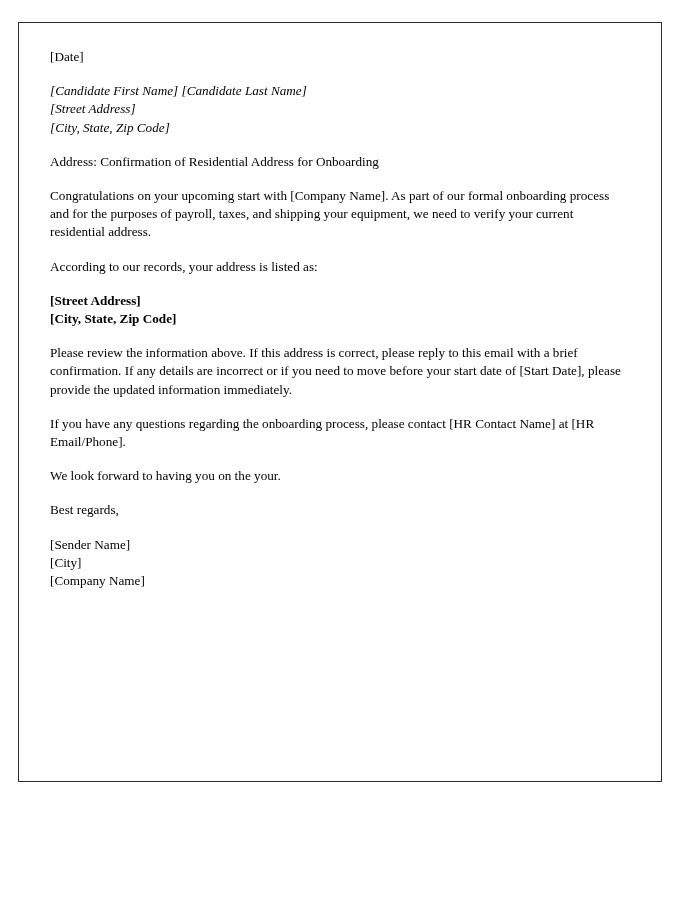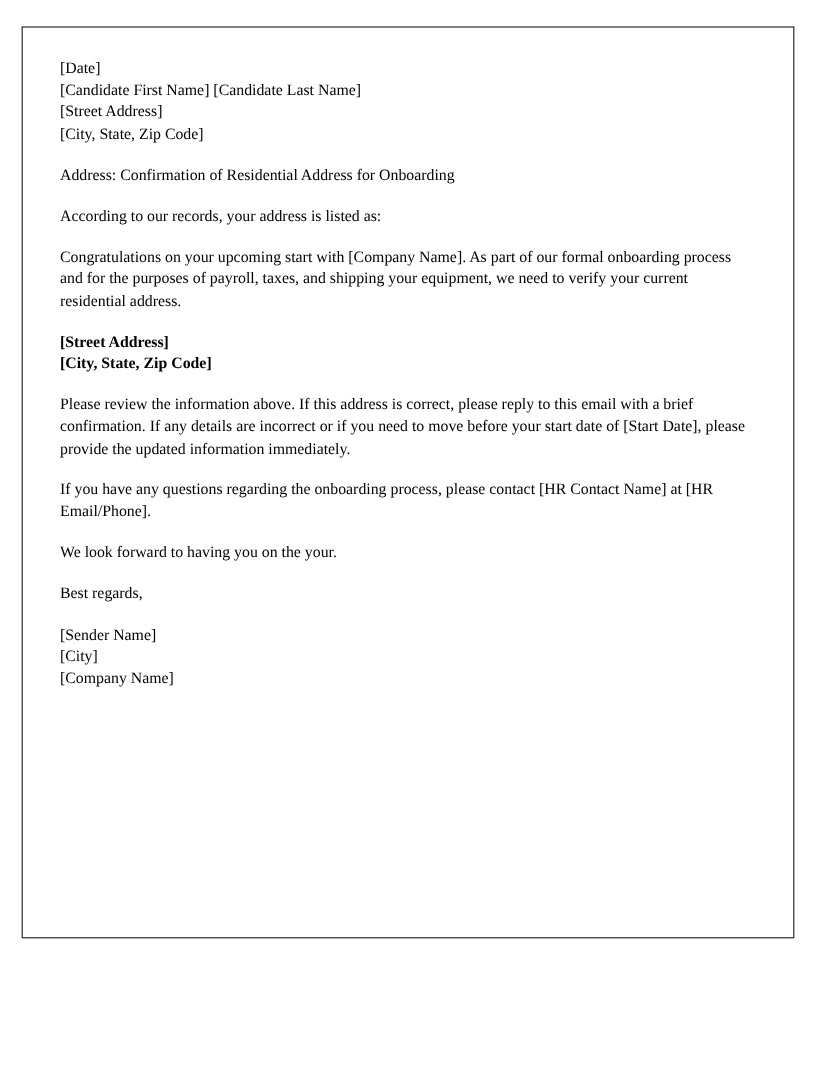--- a/index.html
+++ b/index.html
@@ -36,22 +36,22 @@
 
   .block {
     font-size: 13.2px;
     line-height: 18.2px;
     text-align: left;
     color: #000000;
     margin: 0;
   }
 
   
-  .gap-date      { }
-  .gap-address   { margin-bottom: 16px; }
+  .gap-date      { margin-bottom: 16px; }
+  .gap-address   { margin-bottom: 16px; font-style: italic; }
   .gap-subject   { margin-bottom: 16px; }
   .gap-salut     { margin-bottom: 16px; }
   .gap-para      { margin-bottom: 16px; }
   .gap-small     { margin-bottom: 16px; }
 
   .bold-block {
     font-weight: bold;
   }
 
   .line {
@@ -73,23 +73,23 @@
 
     <div class="block gap-address">
       <span class="line">[Candidate First Name] [Candidate Last Name]</span>
       <span class="line">[Street Address]</span>
       <span class="line">[City, State, Zip Code]</span>
     </div>
 
     <div class="block gap-subject">Address: Confirmation of Residential Address for Onboarding</div>
 
 
+    <p class="block para gap-para">Congratulations on your upcoming start with [Company Name]. As part of our formal onboarding process and for the purposes of payroll, taxes, and shipping your equipment, we need to verify your current residential address.</p>
+
     <p class="block para gap-para">According to our records, your address is listed as:</p>
-
-    <p class="block para gap-para">Congratulations on your upcoming start with [Company Name]. As part of our formal onboarding process and for the purposes of payroll, taxes, and shipping your equipment, we need to verify your current residential address.</p>
 
     <div class="block bold-block gap-para">
       <span class="line">[Street Address]</span>
       <span class="line">[City, State, Zip Code]</span>
     </div>
 
     <p class="block para gap-para">Please review the information above. If this address is correct, please reply to this email with a brief confirmation. If any details are incorrect or if you need to move before your start date of [Start Date], please provide the updated information immediately.</p>
 
     <p class="block para gap-para">If you have any questions regarding the onboarding process, please contact [HR Contact Name] at [HR Email/Phone].</p>
 

